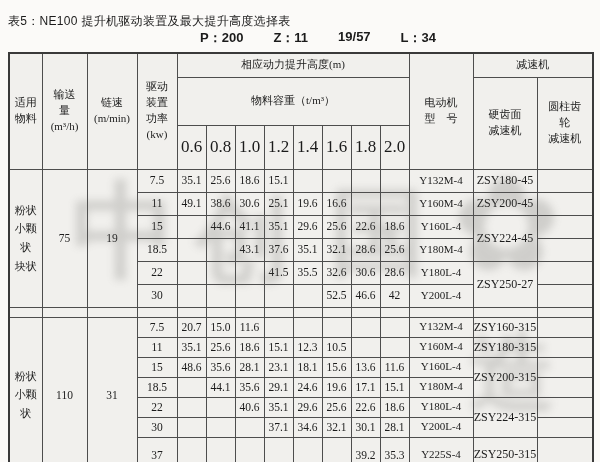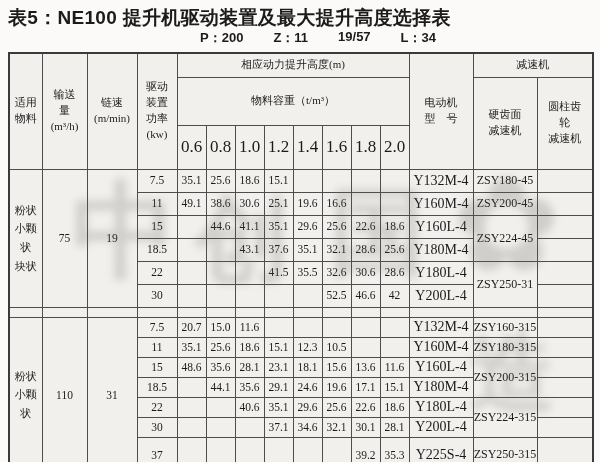--- a/index.html
+++ b/index.html
@@ -2,23 +2,23 @@
 <html><head>
 <meta charset="utf-8">
 <style>
   html,body{margin:0;padding:0;}
   body{
     width:600px;height:462px;position:relative;overflow:hidden;
     background:#fbfaf8;color:#1b1b1b;
     font-family:"Liberation Serif","DejaVu Serif",serif;
   }
   .title{
-    position:absolute;left:8px;top:5px;
+    position:absolute;left:8px;top:13px;
     font-family:"Liberation Sans","DejaVu Sans",sans-serif;
-    font-size:19px;font-weight:bold;letter-spacing:.3px;white-space:nowrap;
+    font-size:12px;font-weight:normal;letter-spacing:.3px;white-space:nowrap;
   }
   .subtitle{
     position:absolute;left:184px;top:29px;display:flex;gap:30px;
     font-family:"Liberation Sans","DejaVu Sans",sans-serif;
     font-size:13px;font-weight:bold;margin-left:16px;
   }
   table.main{
     position:absolute;left:8px;top:52px;width:584px;
     border-collapse:collapse;table-layout:fixed;
     background:#f1f0ed;
@@ -34,21 +34,21 @@
     line-height:1.25;
   }
   thead th{
     font-size:11px;white-space:pre-line;line-height:1.45;
   }
   thead tr.hr1{height:24px;}
   thead tr.hr2{height:48px;}
   thead tr.hr3{height:44px;}
   thead tr.hr3 th{font-size:17px;}
   td.mat{font-size:11px;white-space:pre-line;line-height:1.7;margin-top:38px;}
-  td.motor{font-size:14px;}
+  td.motor{font-size:11px;}
   td.red{font-size:12px;}
   .wm{
     position:absolute;z-index:3;pointer-events:none;
     color:#5a5a56;opacity:.22;filter:blur(4px);
     font-weight:bold;line-height:1;white-space:nowrap;
     font-family:"Liberation Sans","DejaVu Sans",sans-serif;
   }
 </style>
 </head>
 <body>
@@ -182,21 +182,21 @@
         <td>22</td>
         <td></td>
         <td></td>
         <td></td>
         <td>41.5</td>
         <td>35.5</td>
         <td>32.6</td>
         <td>30.6</td>
         <td>28.6</td>
         <td class="motor">Y180L-4</td>
-        <td rowspan="2" class="red">ZSY250-31</td>
+        <td rowspan="2" class="red">ZSY250-27</td>
         <td></td>
       </tr>
       <tr style="height: 23px;">
         <td>30</td>
         <td></td>
         <td></td>
         <td></td>
         <td></td>
         <td></td>
         <td>52.5</td>

